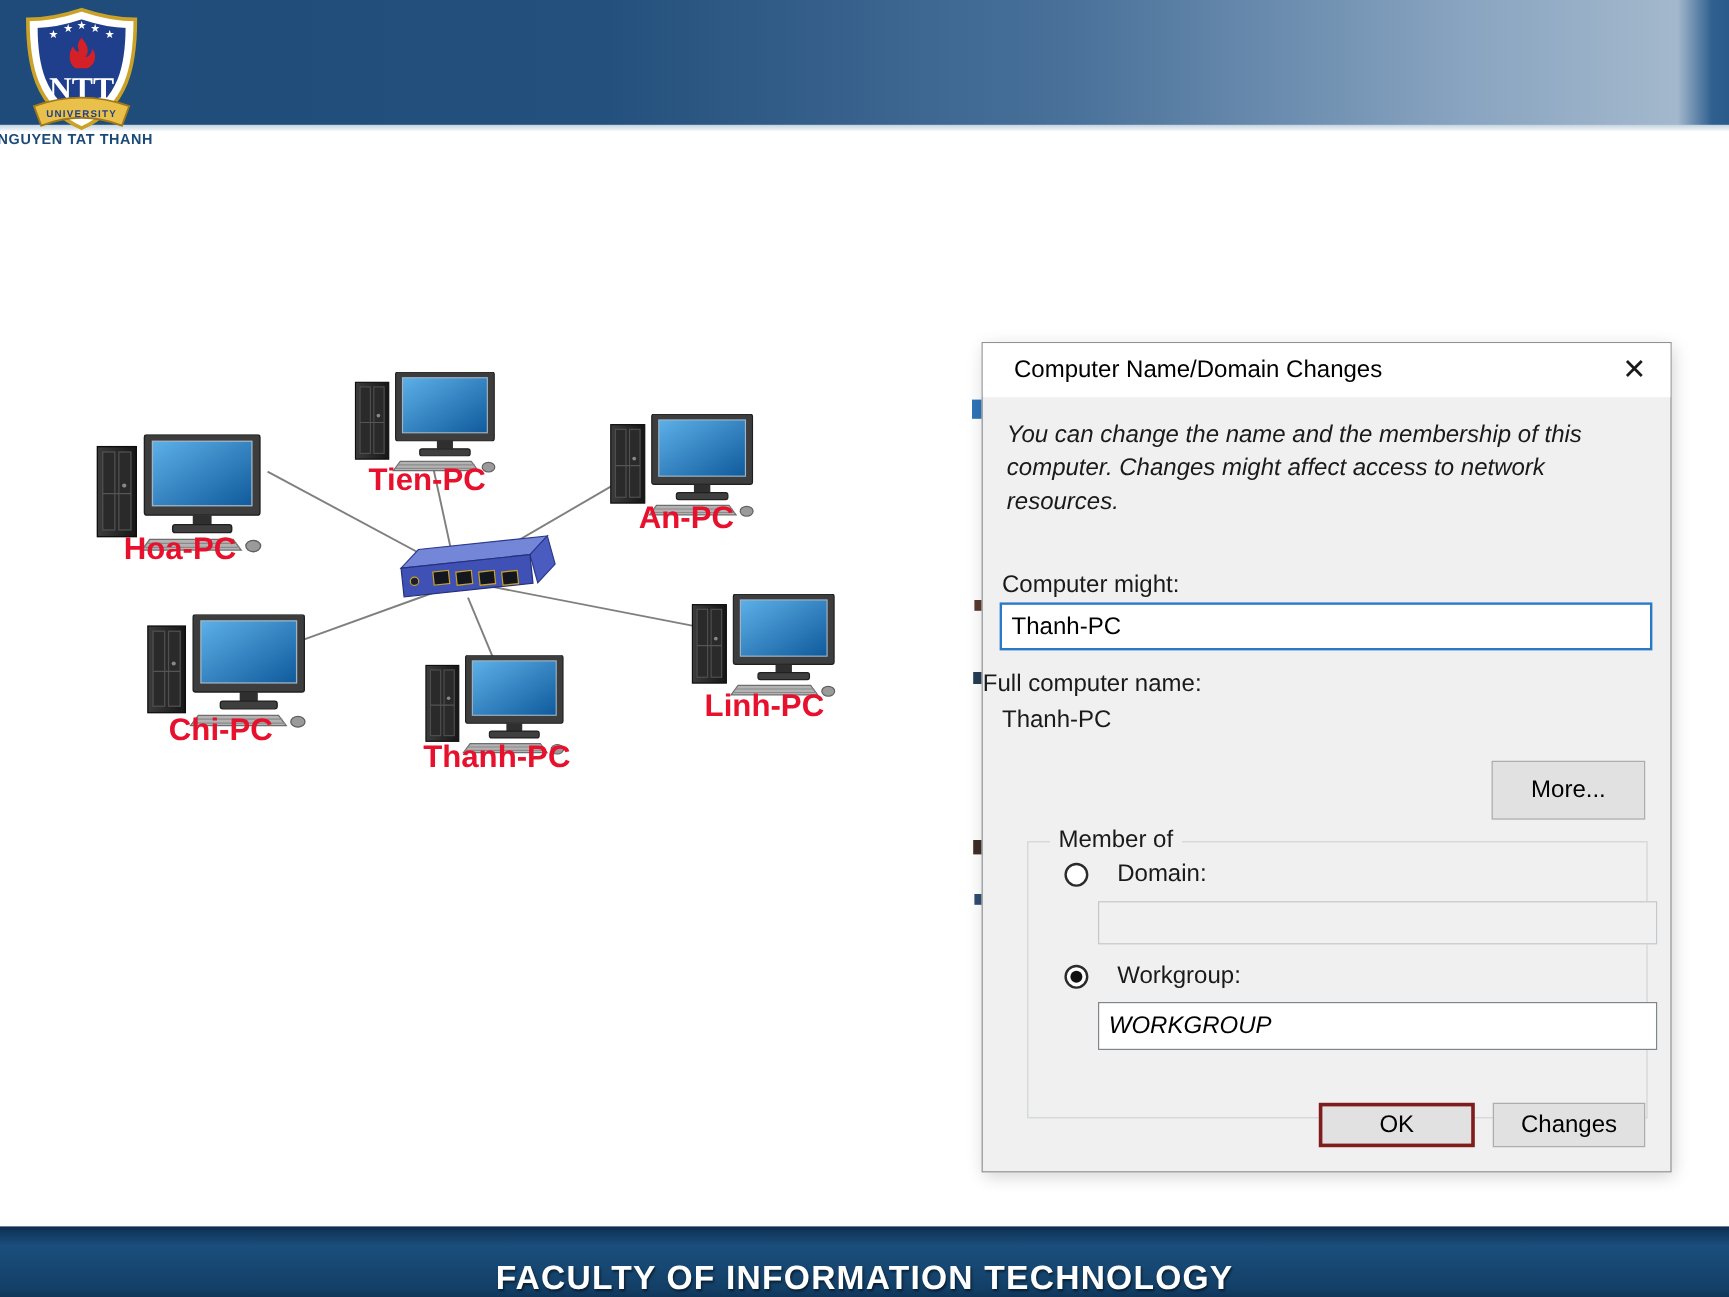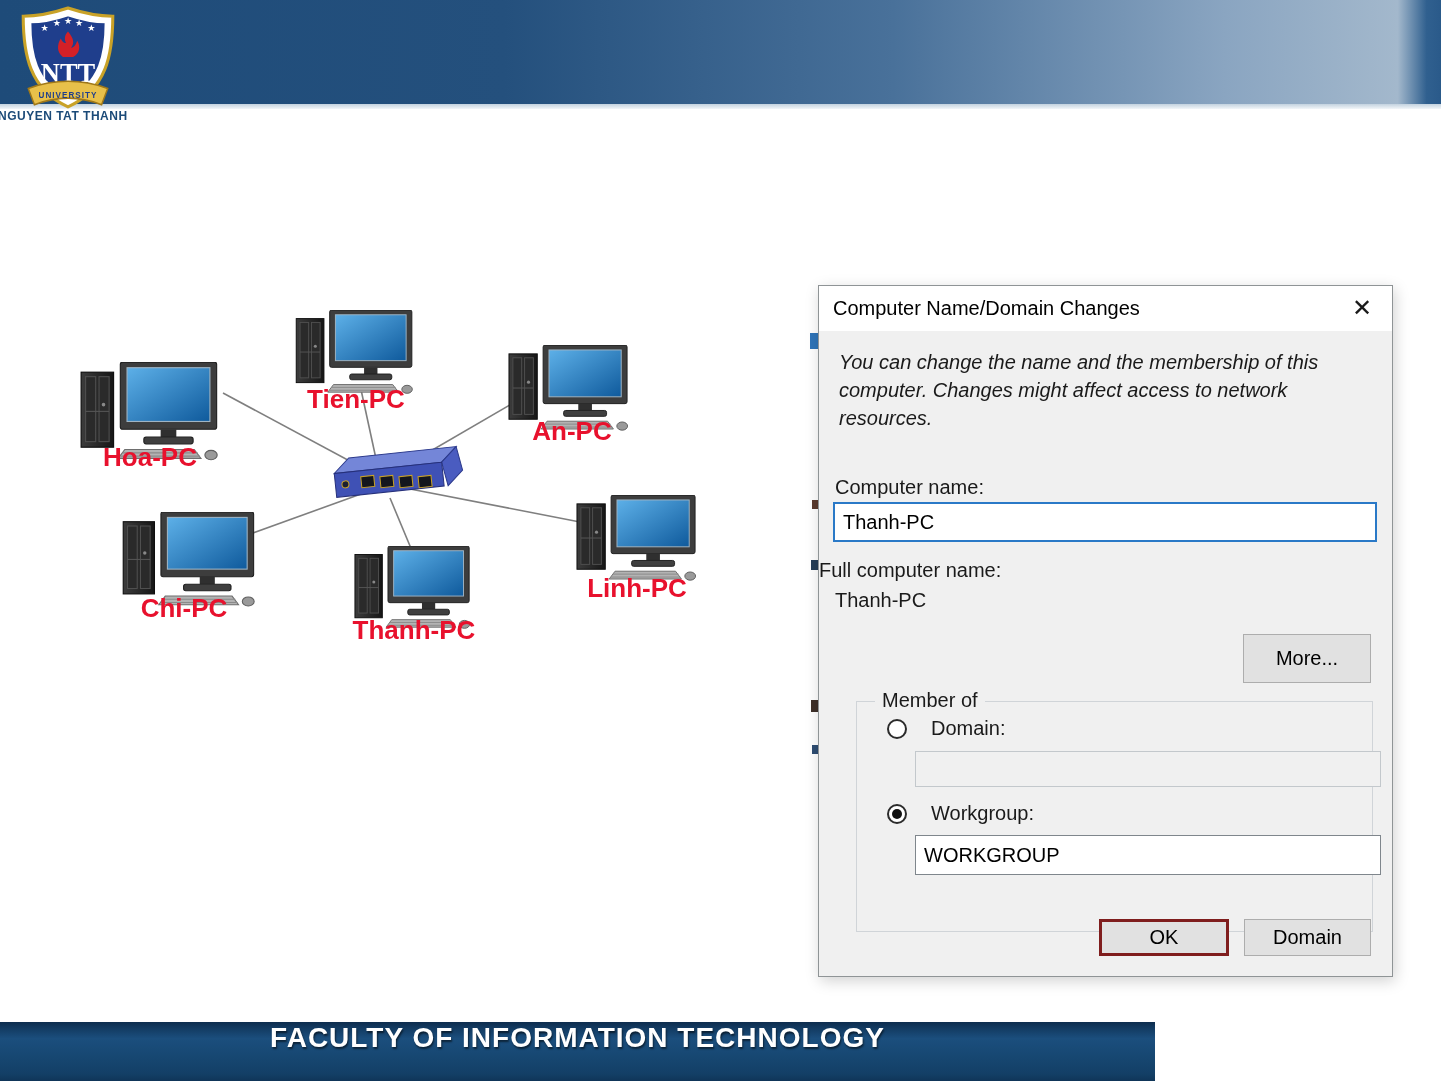--- a/index.html
+++ b/index.html
@@ -19,21 +19,21 @@
   .diagram{position:absolute;left:60px;top:290px;width:670px;height:380px;}
   .diagram svg{display:block;}
 
   
   .bg-frag{position:absolute;}
   .dialog{position:absolute;left:818px;top:285px;width:573px;height:690px;
           background:#f0f0f0;border:1px solid #8f9496;box-shadow:2px 4px 14px rgba(0,0,0,.18);
           color:#1a1a1a;font-size:20px;}
   .titlebar{position:absolute;left:0;top:0;width:100%;height:45px;background:#ffffff;
             display:flex;align-items:center;}
-  .title-text{padding-left:14px;font-size:20px;color:#000;}
+  .title-text{padding-left:4px;font-size:20px;color:#000;margin-left:22px;}
   .close-btn{position:absolute;right:4px;top:0;width:52px;height:44px;display:flex;
              align-items:center;justify-content:center;font-size:24px;font-weight:300;color:#1a1a1a;cursor:default;}
   .intro{position:absolute;left:20px;top:62px;width:540px;line-height:28px;font-style:italic;}
   .lbl-computer-name{position:absolute;left:16px;top:190px;}
   .input-computer-name{position:absolute;left:14px;top:216px;width:544px;height:40px;
         box-sizing:border-box;border:2px solid #2a79c7;background:#fff;font-size:20px;
         font-family:"Liberation Sans",sans-serif;padding:0 8px;outline:none;}
   .lbl-full-name{position:absolute;left:0;top:273px;text-align:right;}
   .val-full-name{position:absolute;left:16px;top:303px;}
   .btn{box-sizing:border-box;background:#e1e1e1;border:1px solid #adadad;
@@ -48,28 +48,28 @@
   .row-workgroup{left:30px;top:100px;}
   .radio{width:20px;height:20px;border-radius:50%;border:2px solid #2b2b2b;background:#fff;
          box-sizing:border-box;position:relative;}
   .radio.selected::after{content:"";position:absolute;left:3px;top:3px;width:10px;height:10px;
          border-radius:50%;background:#111;}
   .input-domain{position:absolute;left:58px;top:49px;width:466px;height:36px;box-sizing:border-box;
         border:1px solid #c3c8cc;background:#f0f0f0;font-size:20px;
         font-family:"Liberation Sans",sans-serif;padding:0 8px;}
   .input-workgroup{position:absolute;left:58px;top:133px;width:466px;height:40px;box-sizing:border-box;
         border:1px solid #7f868c;background:#fff;font-size:20px;
-        font-family:"Liberation Sans",sans-serif;padding:0 8px;}
+        font-family:"Liberation Sans",sans-serif;padding:0 8px;font-style:italic;}
   .btn-ok{position:absolute;left:280px;top:633px;width:130px;height:37px;border:3px solid #7f1d1d;}
   .btn-cancel{position:absolute;left:425px;top:633px;width:127px;height:37px;}
 
   
-  .footer{position:absolute;left:0;top:1022px;width:1155px;height:59px;
+  .footer{position:absolute;left:0;top:1022px;width:1441px;height:59px;
           background:linear-gradient(180deg,#0d2c4e 0%,#12395f 9%,#1b4e7d 28%,#174873 55%,#133f66 88%,#0f3558 100%);
-          display:flex;align-items:flex-start;justify-content:center;}
+          display:flex;align-items:flex-end;justify-content:center;}
   .footer span{color:#ffffff;font-weight:bold;font-size:28px;letter-spacing:1px;
                text-shadow:1px 2px 2px rgba(0,0,0,.55);}
 
   .pc-label{font:bold 26px "Liberation Sans",sans-serif;fill:#e8112d;}
 </style>
 </head>
 <body>
 
 <div class="slide">
 
@@ -168,21 +168,21 @@
   <div class="bg-frag" style="left:812px;top:745px;width:7px;height:9px;background:#2e4d72;"></div>
 
   <div class="dialog">
     <div class="titlebar">
       <span class="title-text">Computer Name/Domain Changes</span>
       <span class="close-btn">✕</span>
     </div>
 
     <div class="intro">You can change the name and the membership of this computer. Changes might affect access to network resources.</div>
 
-    <div class="lbl-computer-name">Computer name:</div>
+    <div class="lbl-computer-name">Computer might:</div>
     <input class="input-computer-name" type="text" value="Thanh-PC" style="">
 
     <div class="lbl-full-name">Full computer name:</div>
     <div class="val-full-name">Thanh-PC</div>
 
     <div class="btn btn-more">More...</div>
 
     <div class="groupbox">
       <span class="legend">Member of</span>
 
@@ -193,20 +193,20 @@
       <input class="input-domain" type="text" disabled="" value="" style="">
 
       <div class="radio-row row-workgroup">
         <span class="radio selected"></span>
         <span>Workgroup:</span>
       </div>
       <input class="input-workgroup" type="text" value="WORKGROUP" style="">
     </div>
 
     <div class="btn btn-ok">OK</div>
-    <div class="btn btn-cancel">Domain</div>
+    <div class="btn btn-cancel">Changes</div>
   </div>
 
   <div class="footer">
     <span>FACULTY OF INFORMATION TECHNOLOGY</span>
   </div>
 
 </div>
 
 </body></html>

